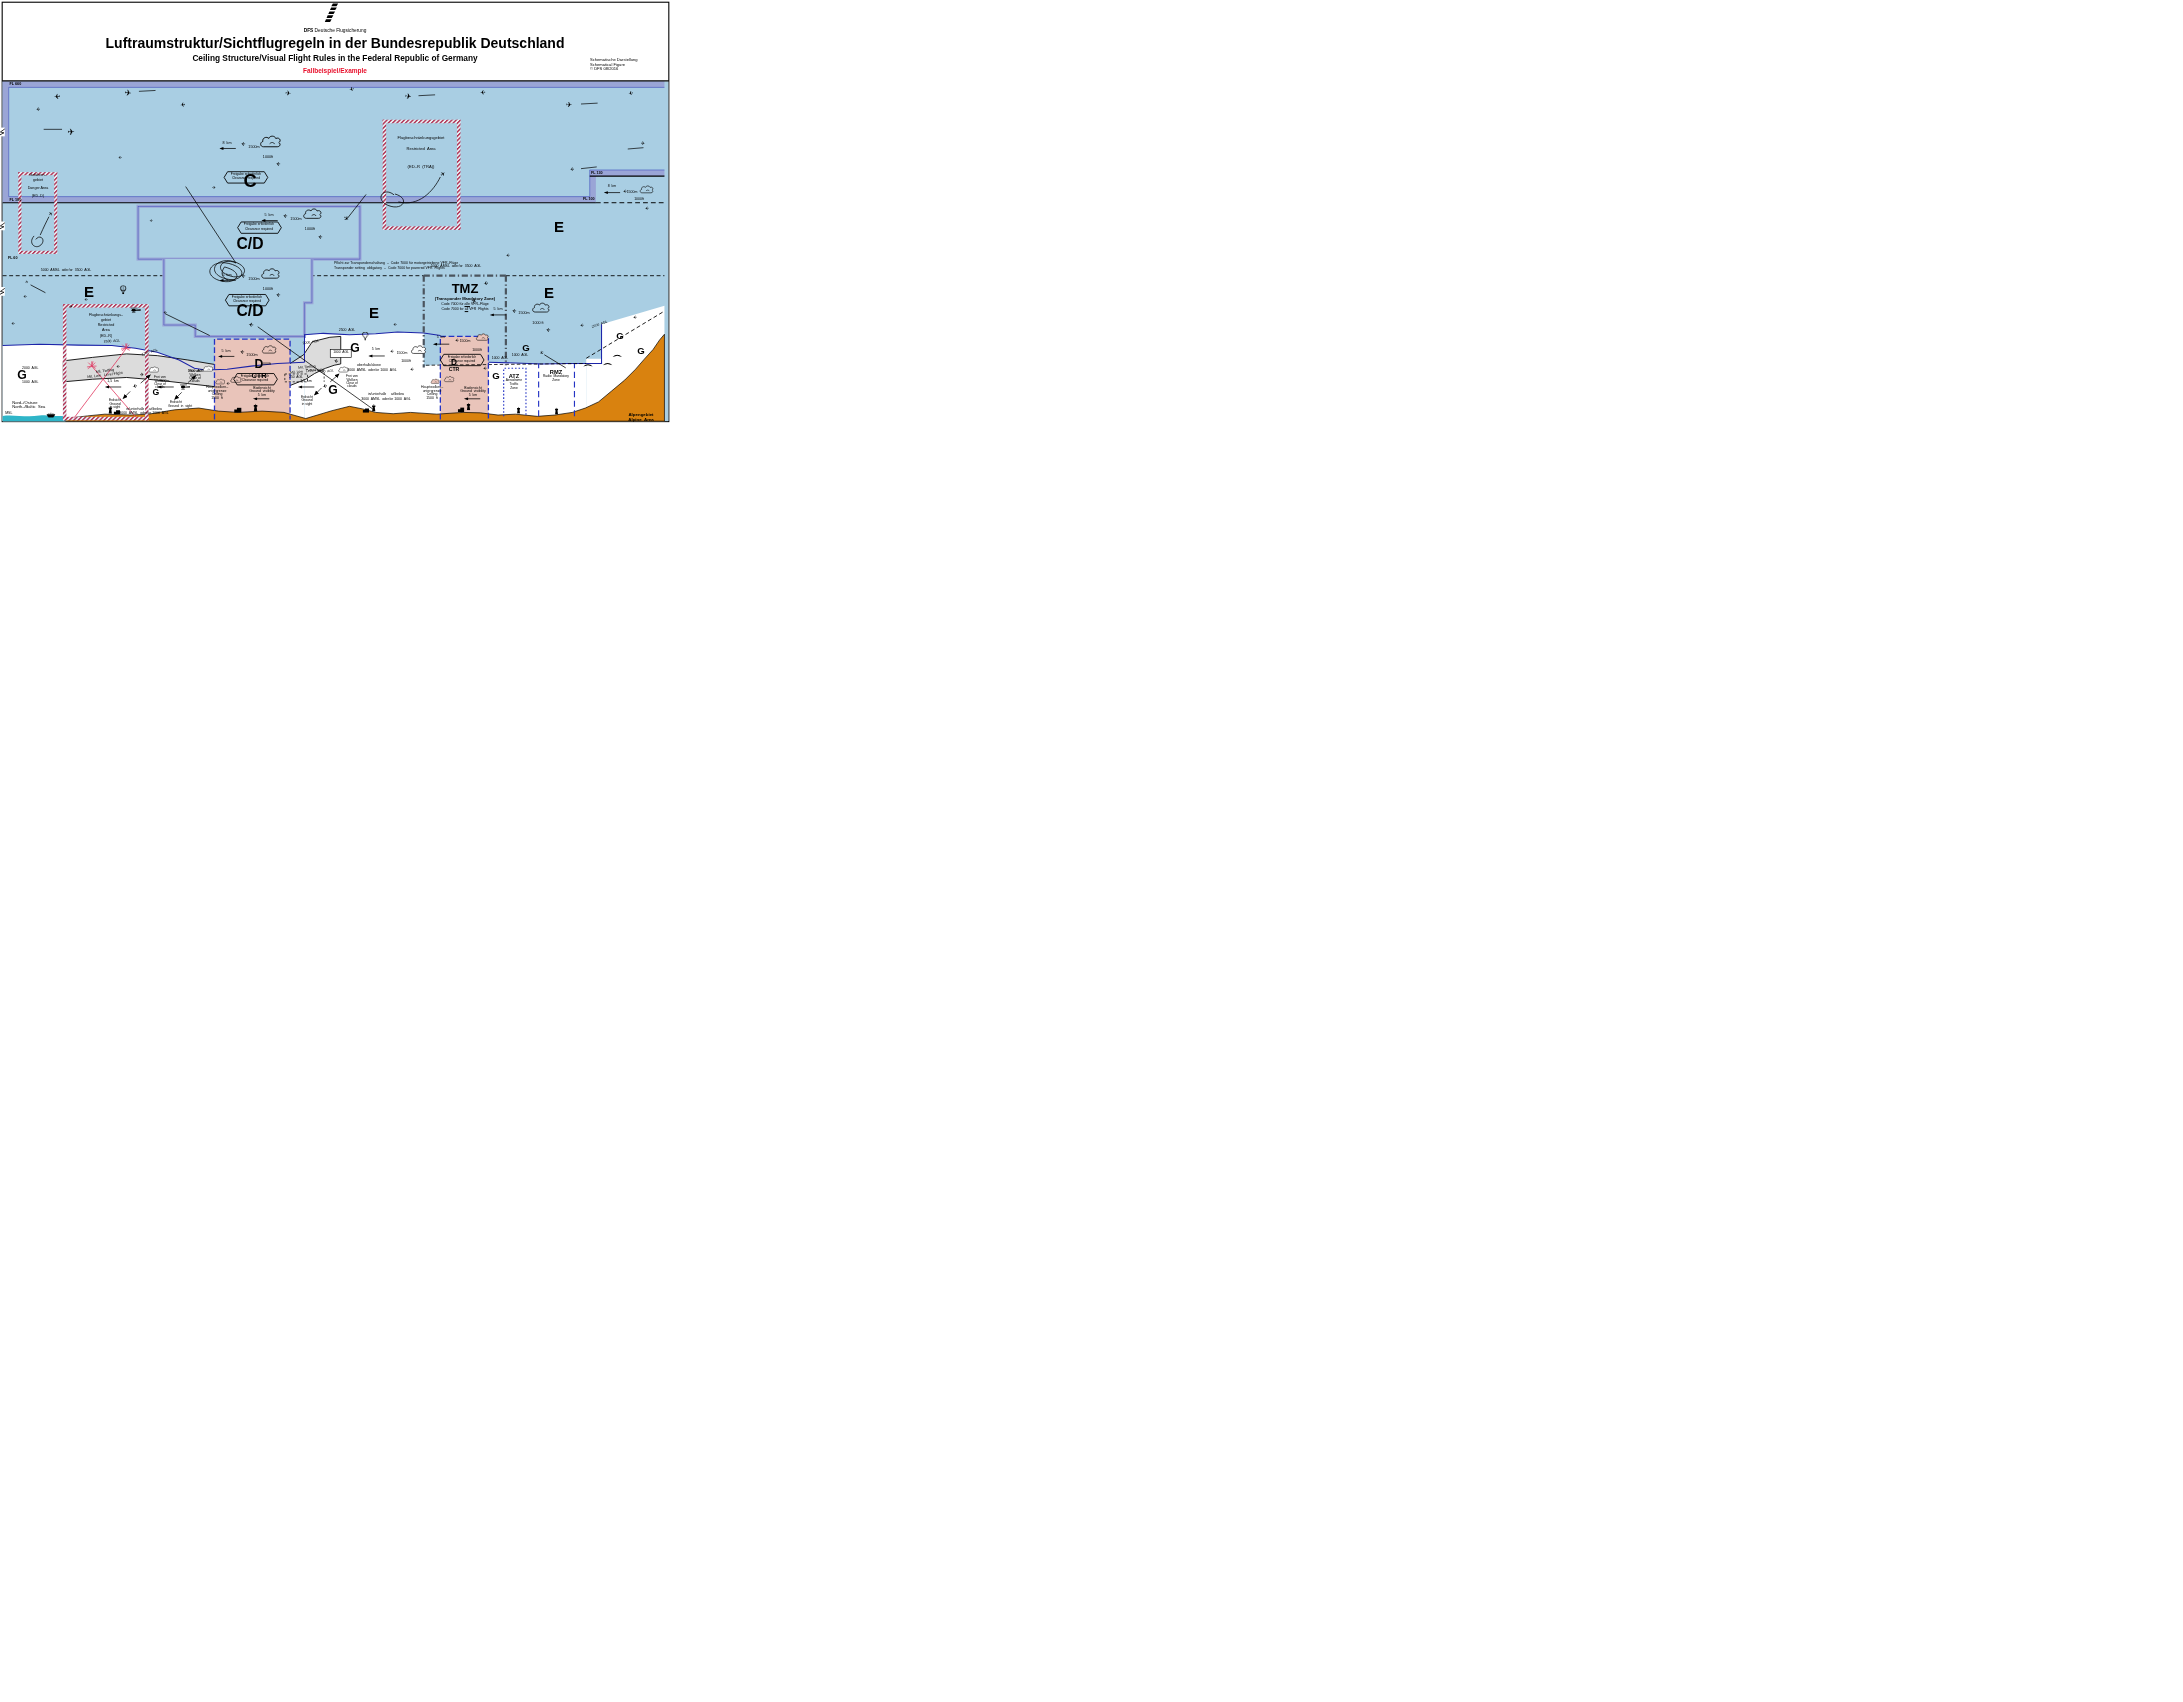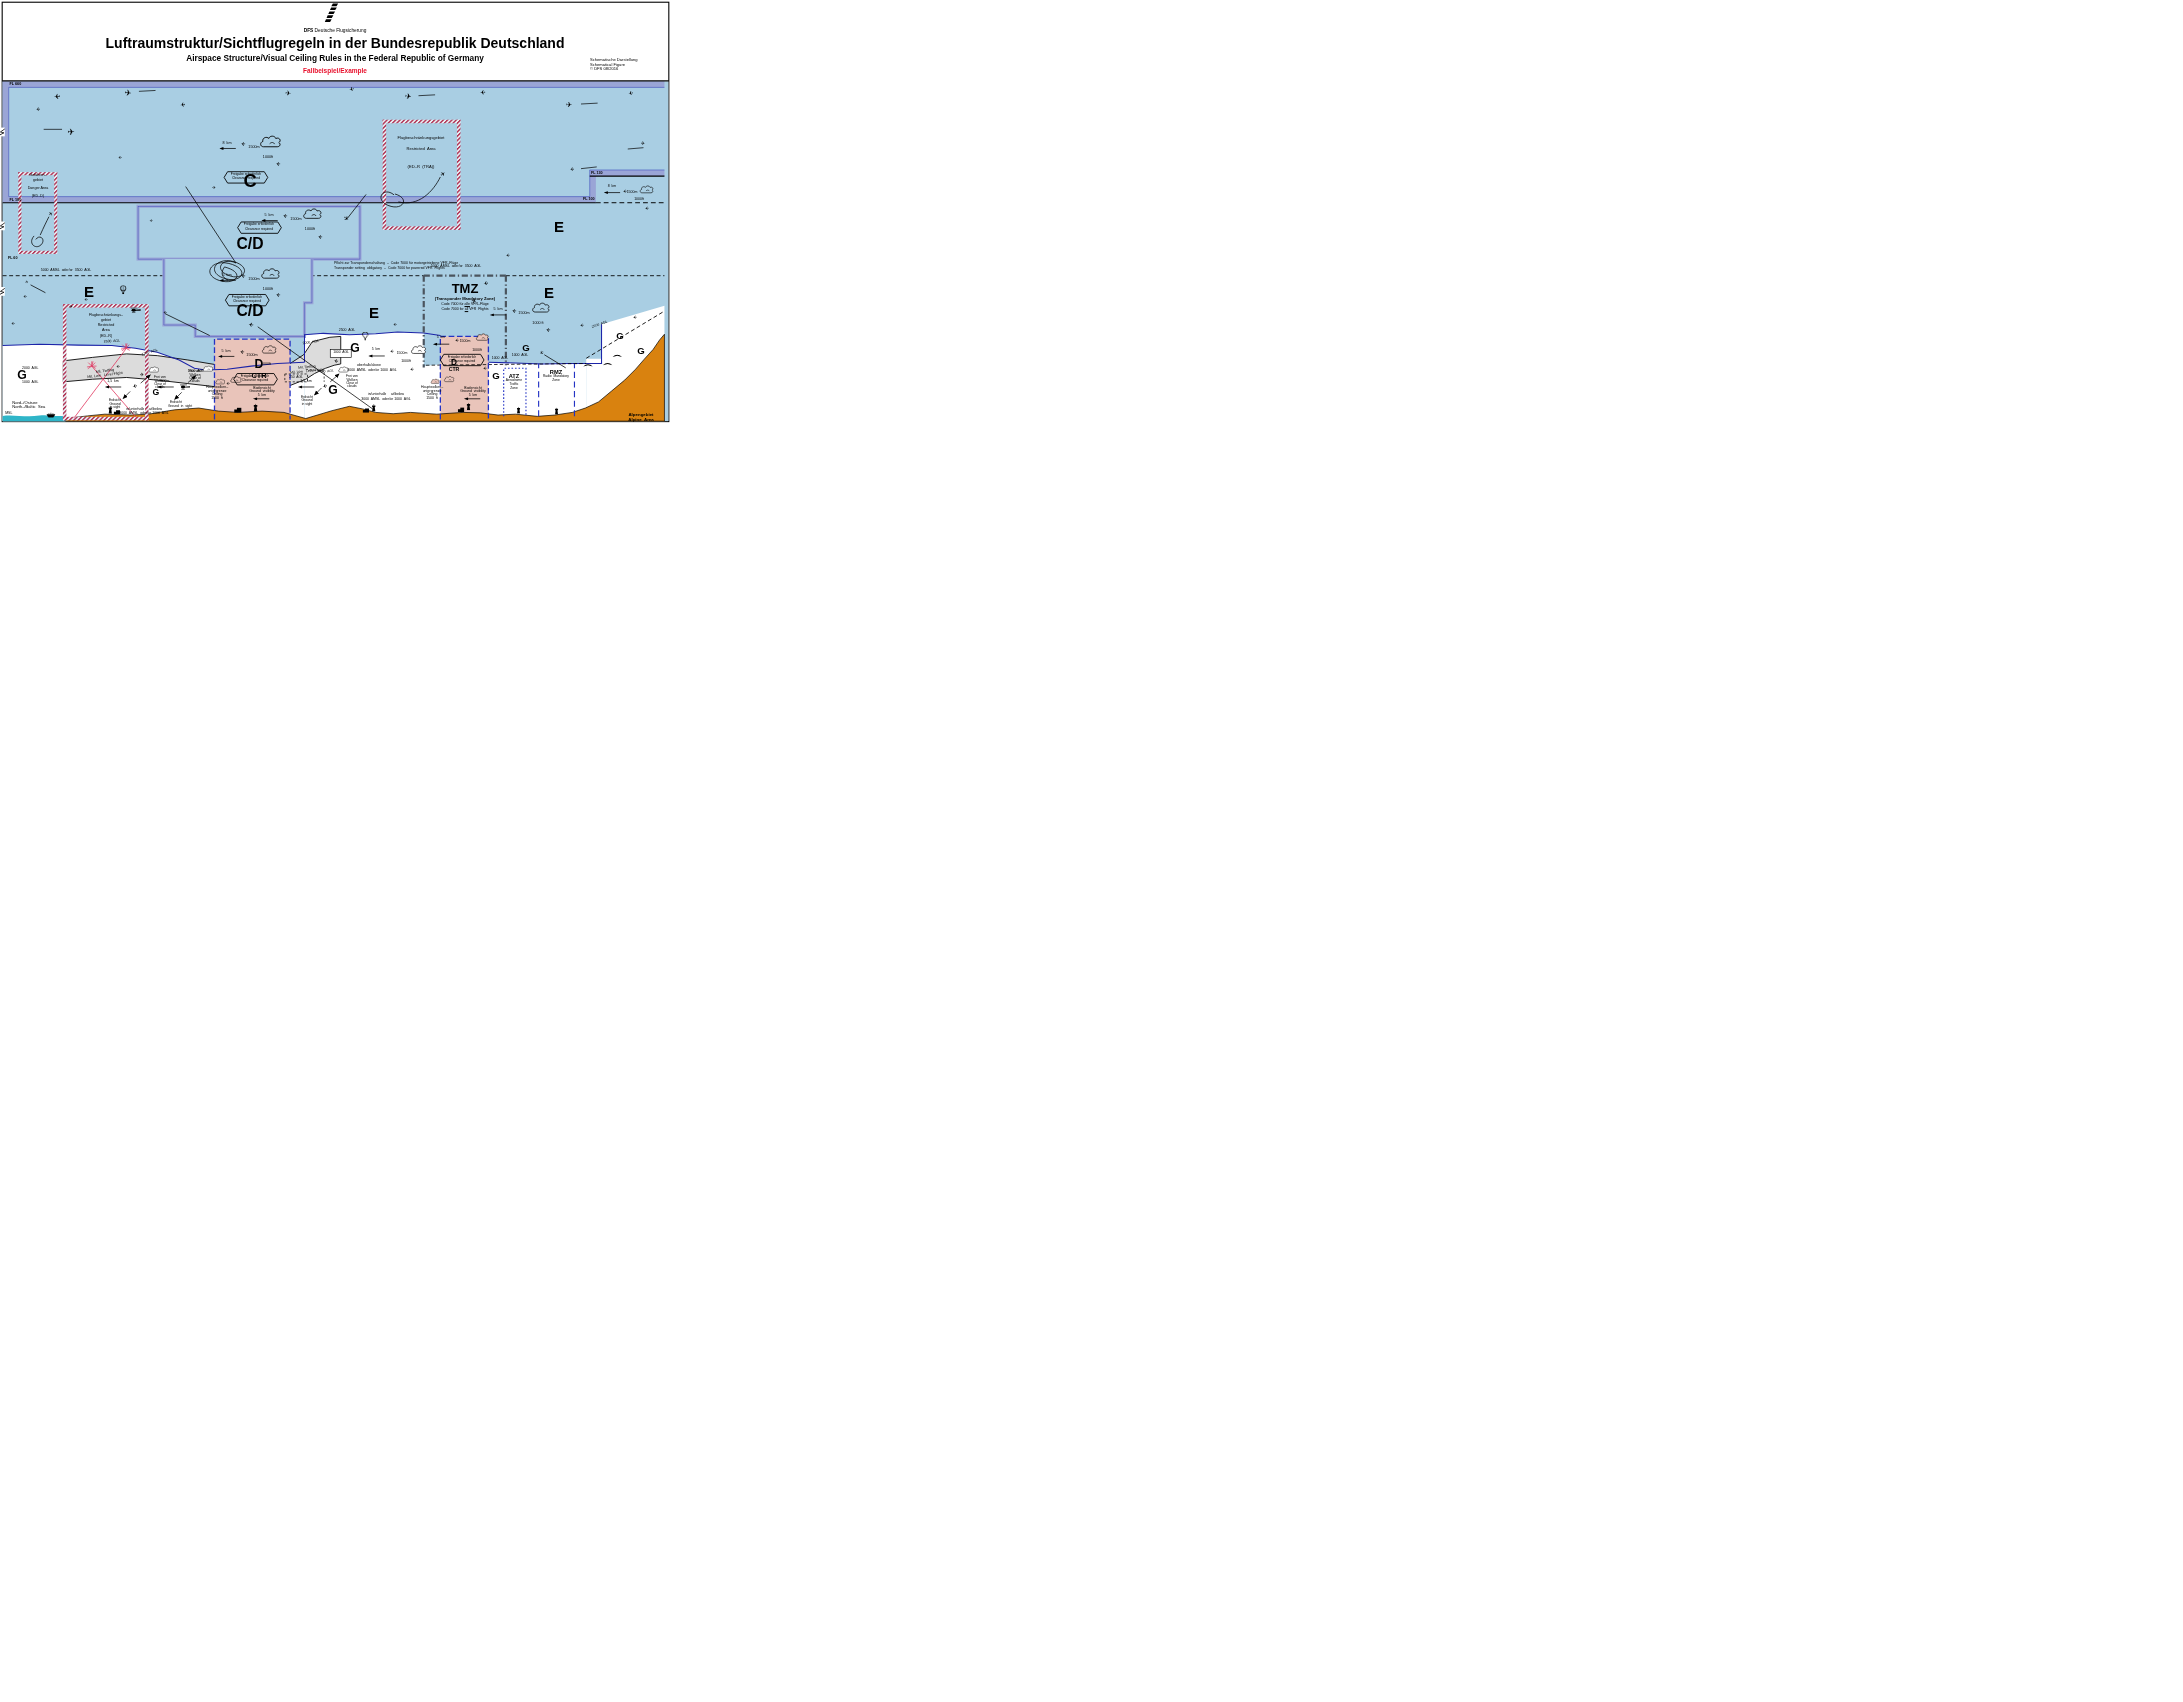--- a/index.html
+++ b/index.html
@@ -283,21 +283,21 @@
 
 <line x1="5" y1="185" x2="1531" y2="185" stroke="#000" stroke-width="2.5"></line>
 
 <g transform="translate(748,8)">
   <path d="M14,0 h12 l-3,6 h-12 z M11,9 h13 l-3,6 h-12 z M8,18 h13 l-3,6 h-12 z M5,27 h13 l-3,6 h-12 z M2,36 h13 l-3,6 h-12 z" fill="#000" transform="skewX(-6)"></path>
 </g>
 </svg>
 
 <div class="lb" style="left:335px;top:31px;font-size:4.8px"><span class="b">DFS</span><span> Deutsche Flugsicherung</span></div>
 <div class="lb b" style="left:335px;top:44px;font-size:14px">Luftraumstruktur/Sichtflugregeln in der Bundesrepublik Deutschland</div>
-<div class="lb b" style="left:335px;top:59px;font-size:8.3px">Airspace Structure/Visual Ceiling Rules in the Federal Republic of Germany</div>
+<div class="lb b" style="left:335px;top:59px;font-size:8.3px">Ceiling Structure/Visual Flight Rules in the Federal Republic of Germany</div>
 <div class="lb b red" style="left:335px;top:71px;font-size:6.5px">Fallbeispiel/Example</div>
 <div class="lb la" style="left:590px;top:60px;font-size:4.1px">Schematische Darstellung</div>
 <div class="lb la" style="left:590px;top:65px;font-size:4.1px">Schematical Figure</div>
 <div class="lb la" style="left:590px;top:69px;font-size:4.1px">© DFS 08/2016</div>
 
 <div class="lb la b" style="left:9.6px;top:84px;font-size:3.7px">FL 660</div>
 <div class="lb la b" style="left:9.6px;top:200px;font-size:3.7px">FL 100</div>
 <div class="lb la b" style="left:583px;top:199px;font-size:3.7px">FL 100</div>
 <div class="lb la b" style="left:591px;top:173px;font-size:3.7px">FL 130</div>
 <div class="lb la b" style="left:7.9px;top:258px;font-size:3.7px">FL 60</div>

